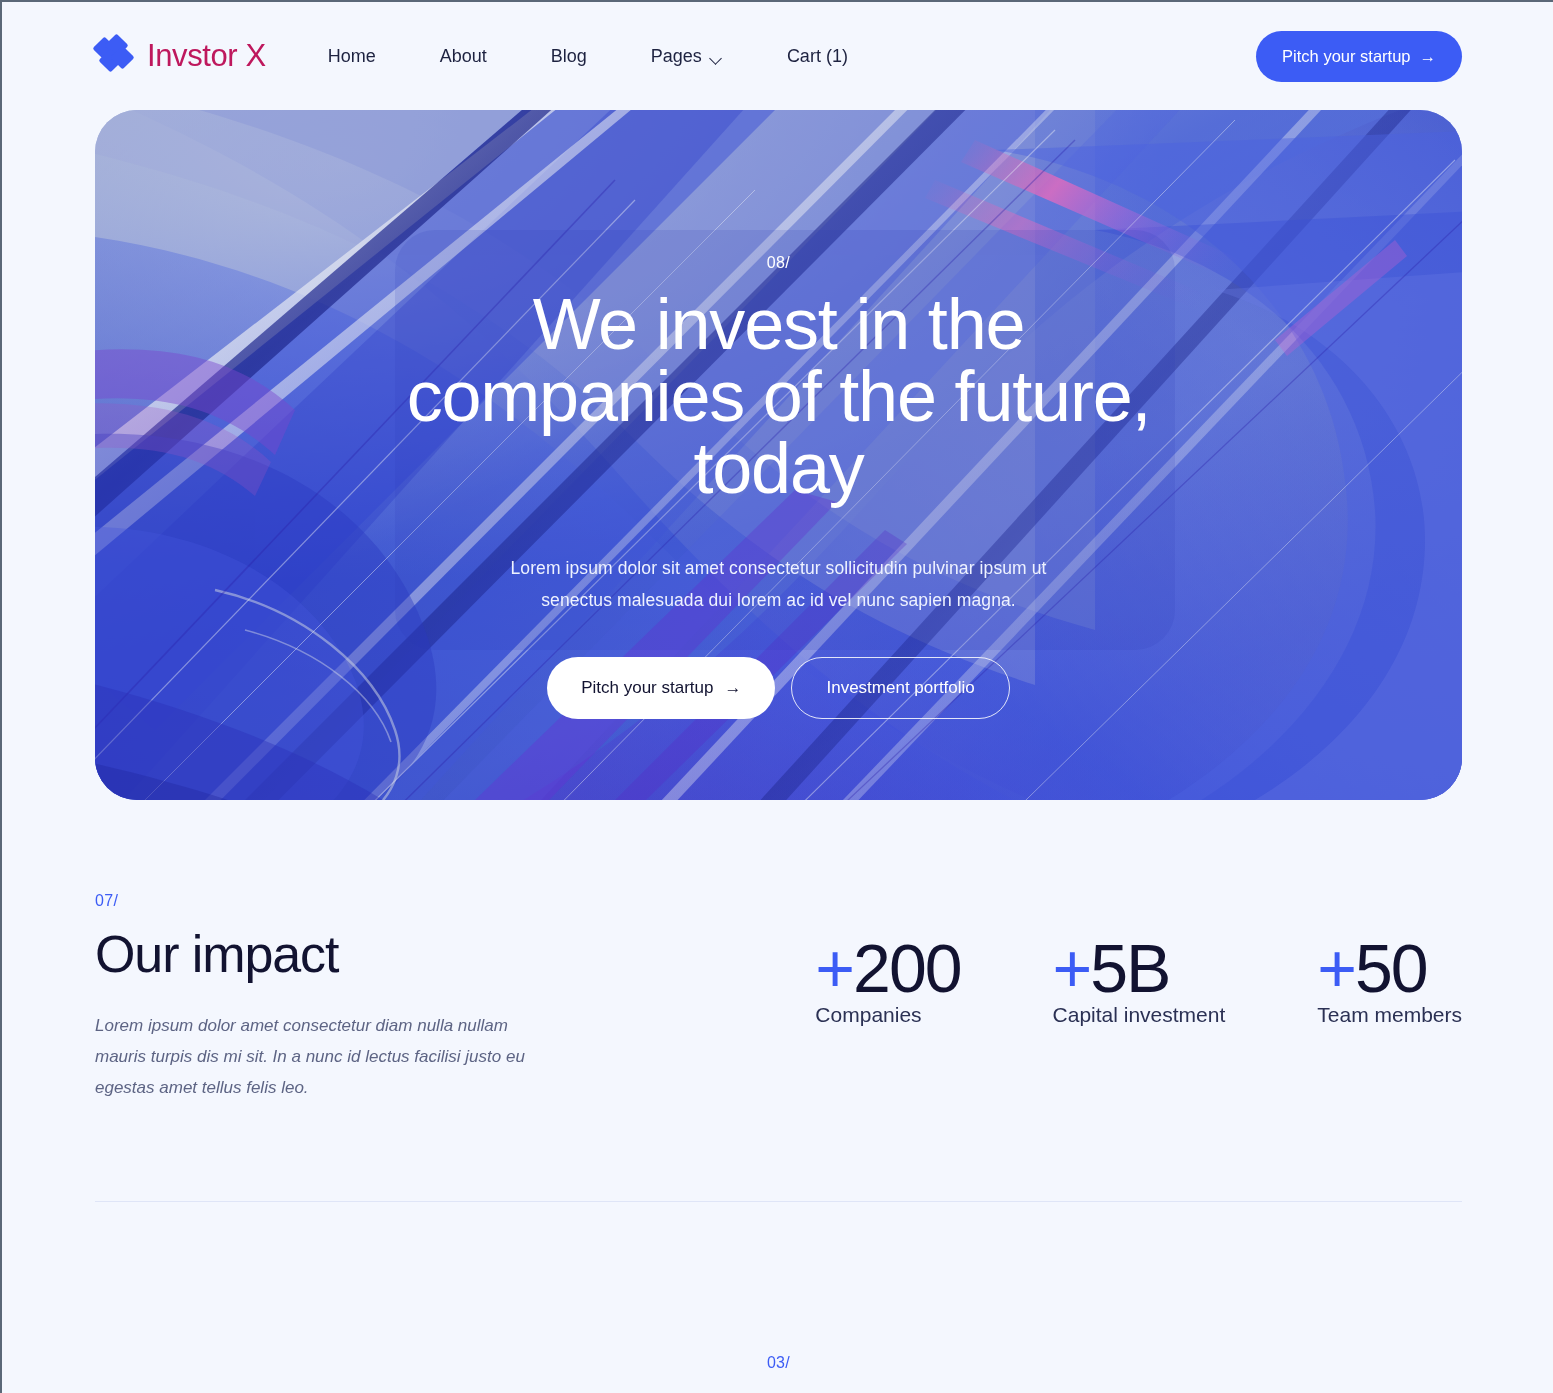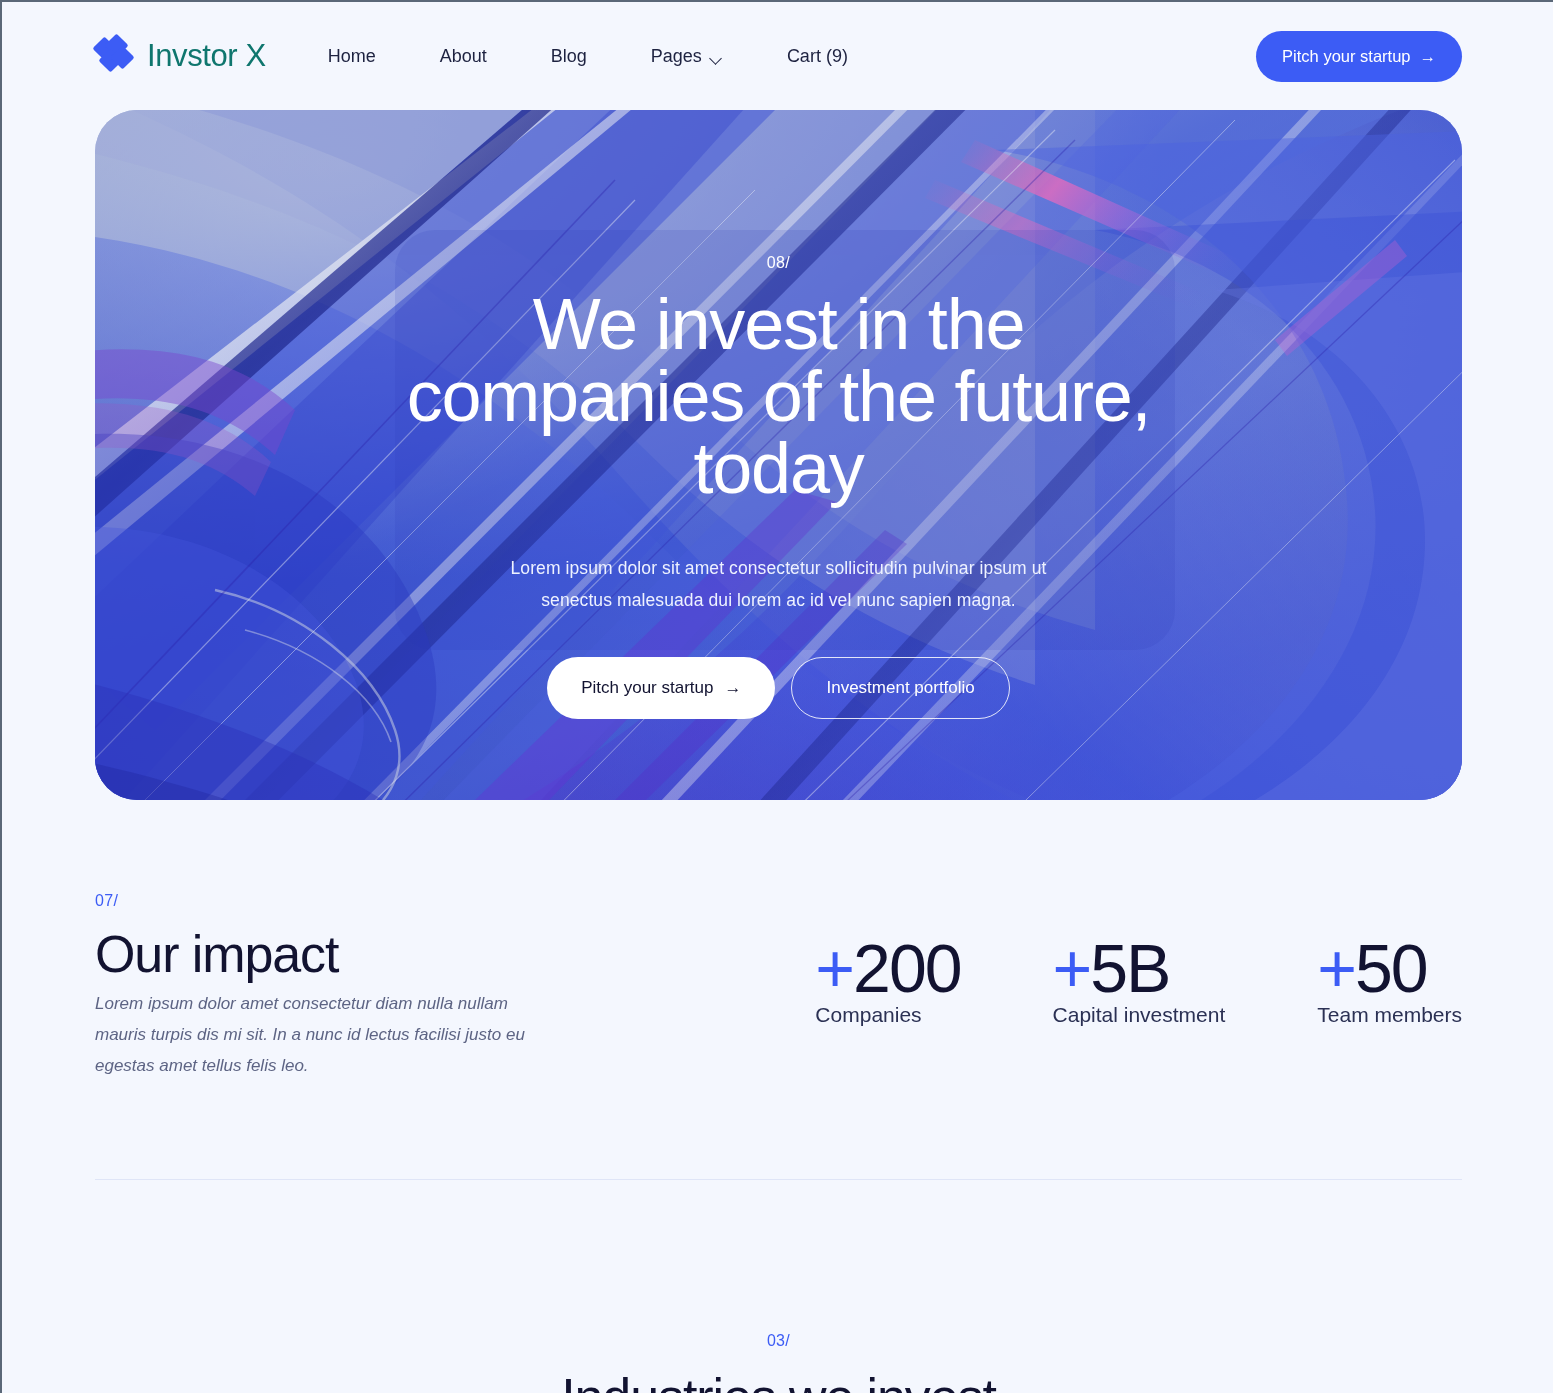--- a/index.html
+++ b/index.html
@@ -57,21 +57,21 @@
   }
   .logo-mark i:nth-child(1) { left: 1px;  top: 3px; }
   .logo-mark i:nth-child(2) { left: 13px; top: 0px; }
   .logo-mark i:nth-child(3) { left: 7px;  top: 15px; }
   .logo-mark i:nth-child(4) { left: 19px; top: 12px; }
 
   .brand-name {
     font-size: 31px;
     font-weight: 400;
     letter-spacing: -0.4px;
-    color: #0f766e;
+    color: #be185d;
     white-space: nowrap;
   }
 
   .nav {
     display: flex;
     align-items: center;
     gap: 12px;
   }
   .nav-item {
     font-size: 18px;
@@ -213,21 +213,21 @@
     color: #3c5cf5;
     letter-spacing: 0.3px;
     margin-bottom: 14px;
   }
 
   .impact-title {
     font-size: 52px;
     font-weight: 400;
     letter-spacing: -1.1px;
     color: #121331;
-    margin-bottom: 4px;
+    margin-bottom: 26px;
   }
 
   .impact-desc {
     font-size: 17px;
     line-height: 1.83;
     color: #5d6484;
     max-width: 450px;
     font-style: italic;
   }
 
@@ -302,21 +302,21 @@
         <span>About</span>
       </a>
       <a class="nav-item">
         <span>Blog</span>
       </a>
       <a class="nav-item">
         <span>Pages</span>
         <span class="chev"></span>
       </a>
       <a class="nav-item">
-        <span>Cart (9)</span>
+        <span>Cart (1)</span>
       </a>
     </nav>
 
     <div class="header-spacer"></div>
 
     <button class="btn-pitch-top">
       <span>Pitch your startup</span>
       <span>→</span>
     </button>
   </header>

